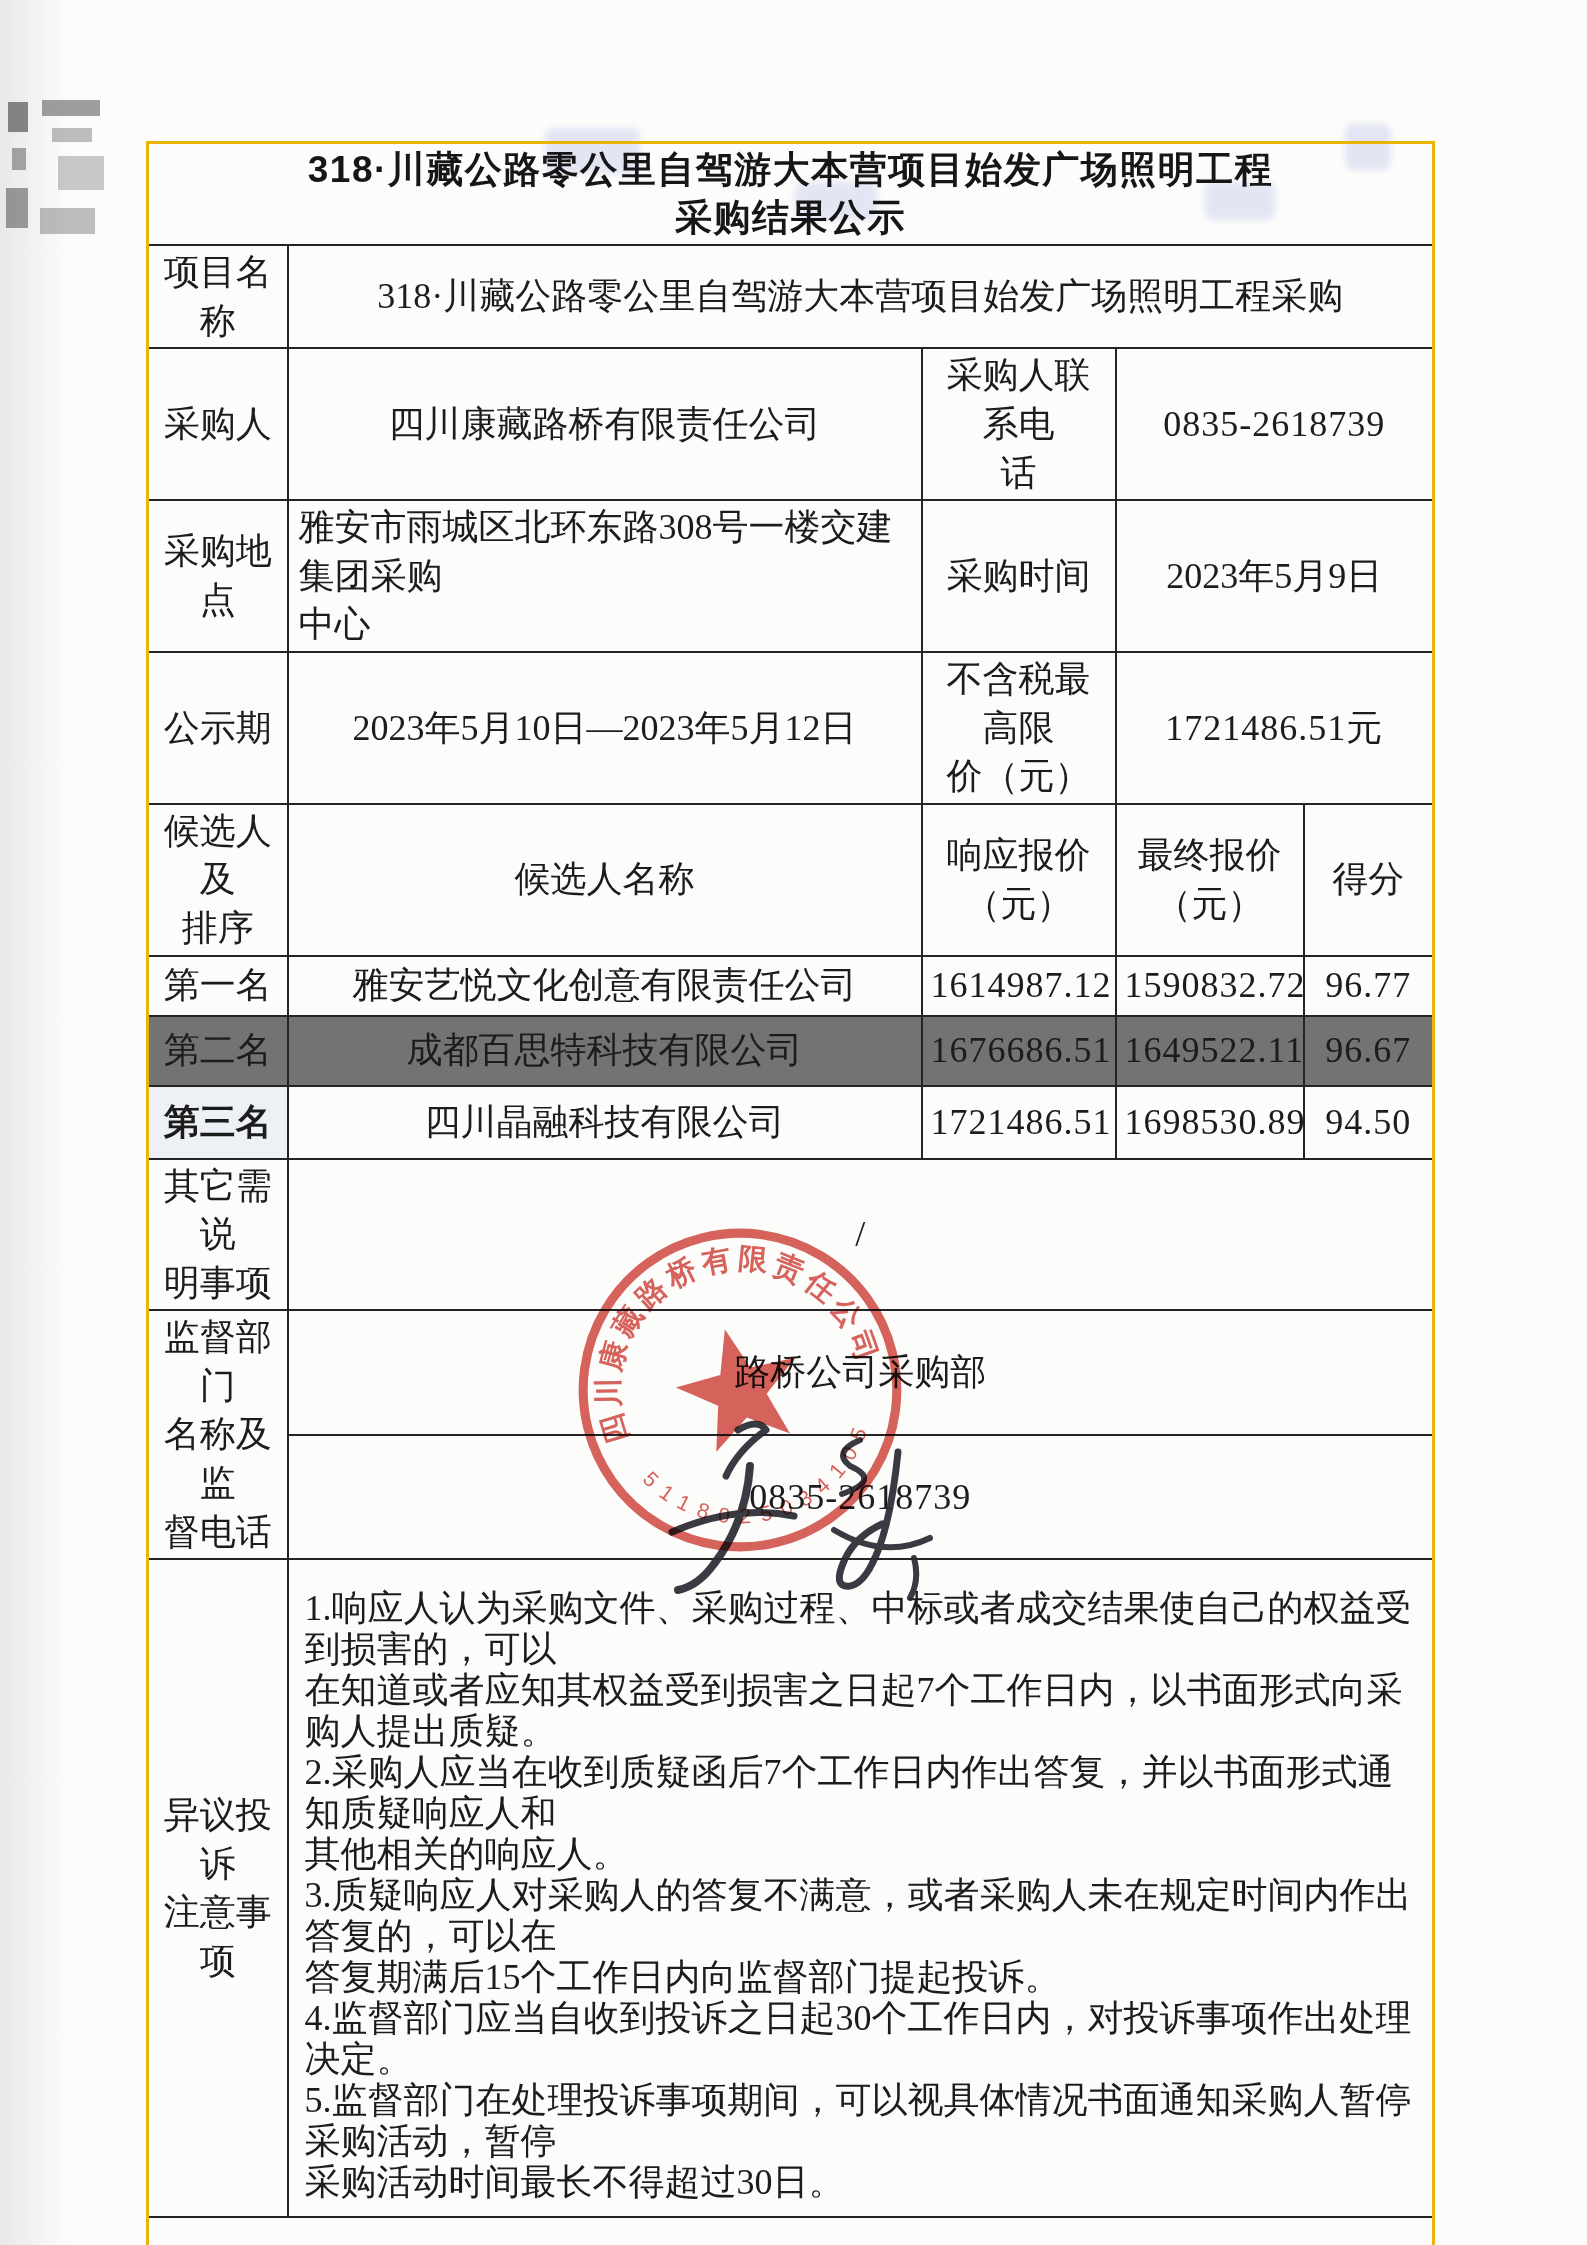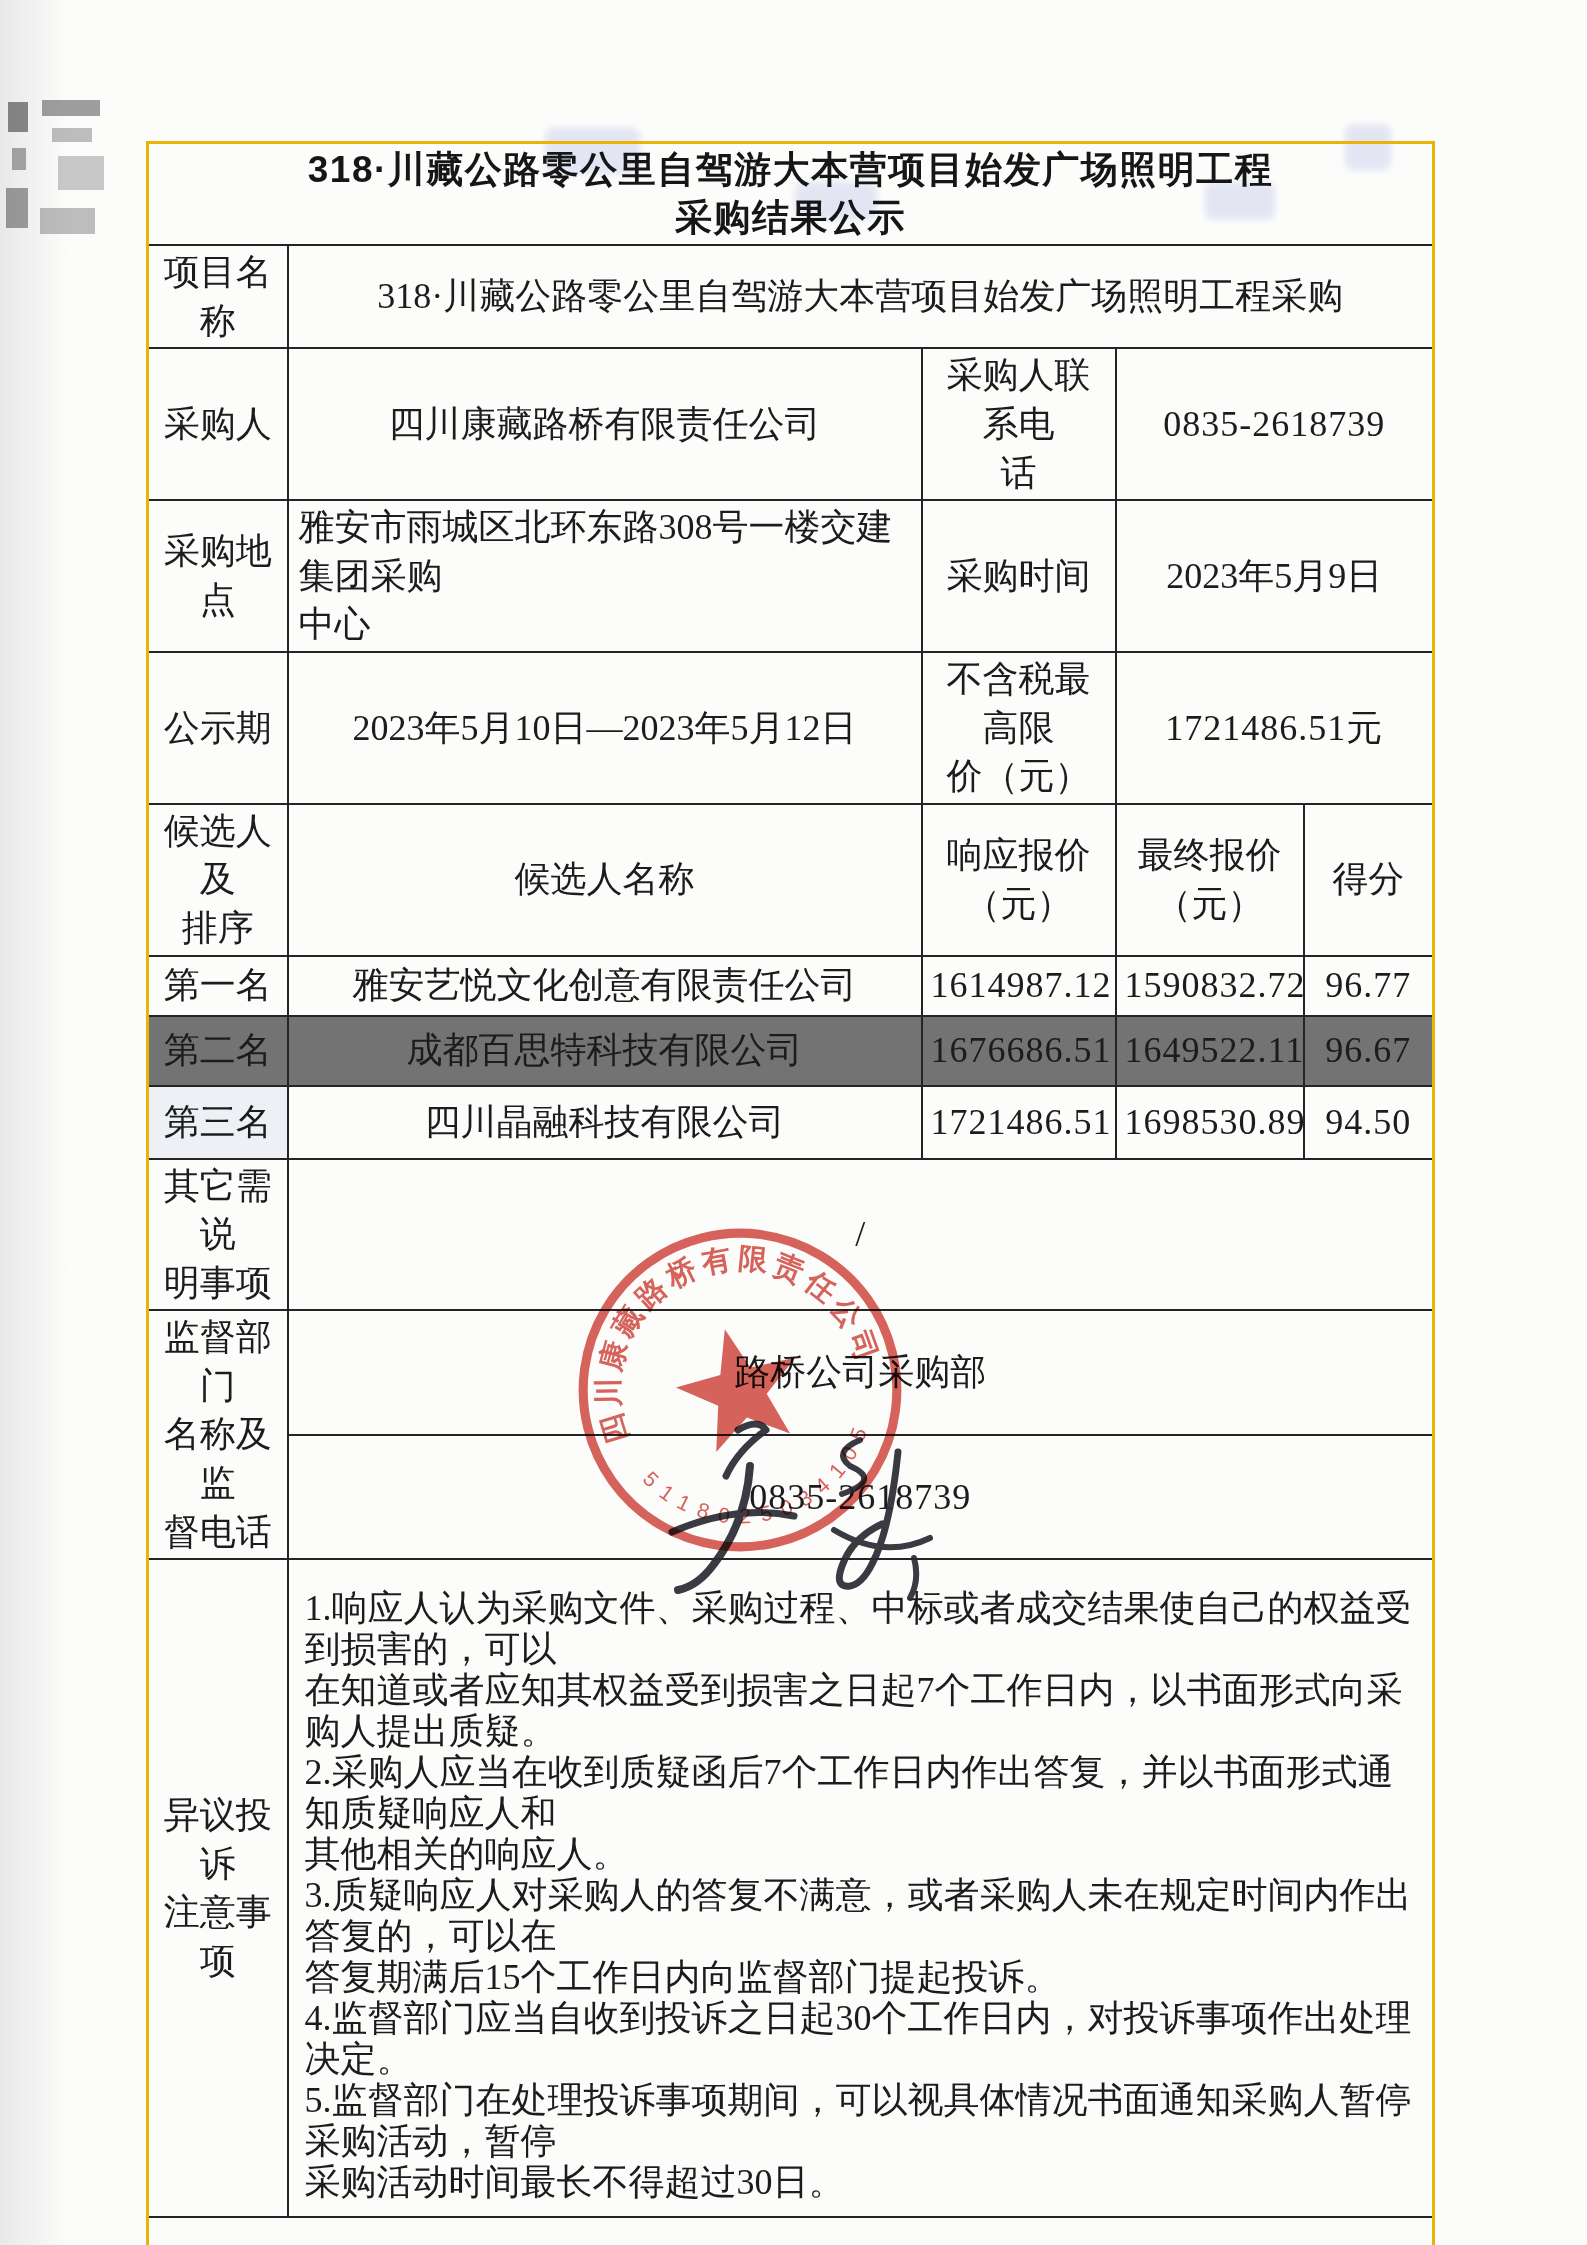--- a/index.html
+++ b/index.html
@@ -29,21 +29,21 @@
   }
   .ml { white-space:pre-line; }
   .title-cell {
     font-family:"Liberation Sans","DejaVu Sans",sans-serif;
     font-weight:bold; font-size:37px; line-height:1.3;
     letter-spacing:1.5px; color:#161616;
   }
   .loc-value { text-align:left; white-space:pre-line; padding-left:10px; }
   .num { letter-spacing:1px; }
   .row-tinted td { background:#737373; }
-  .cell-tinted { background:#edf0f4; }
+  .cell-tinted { background:#edf0f4;font-weight:bold; }
   .objection-cell {
     text-align:left; vertical-align:top;
     padding:28px 16px 13px 16px;
     white-space:pre-line; line-height:41px;
   }
   .sign-cell { text-align:left; padding-left:18px; font-size:26px; }
   
   .stamp {
     position:absolute; left:568px; top:1218px;
     width:344px; height:344px;

